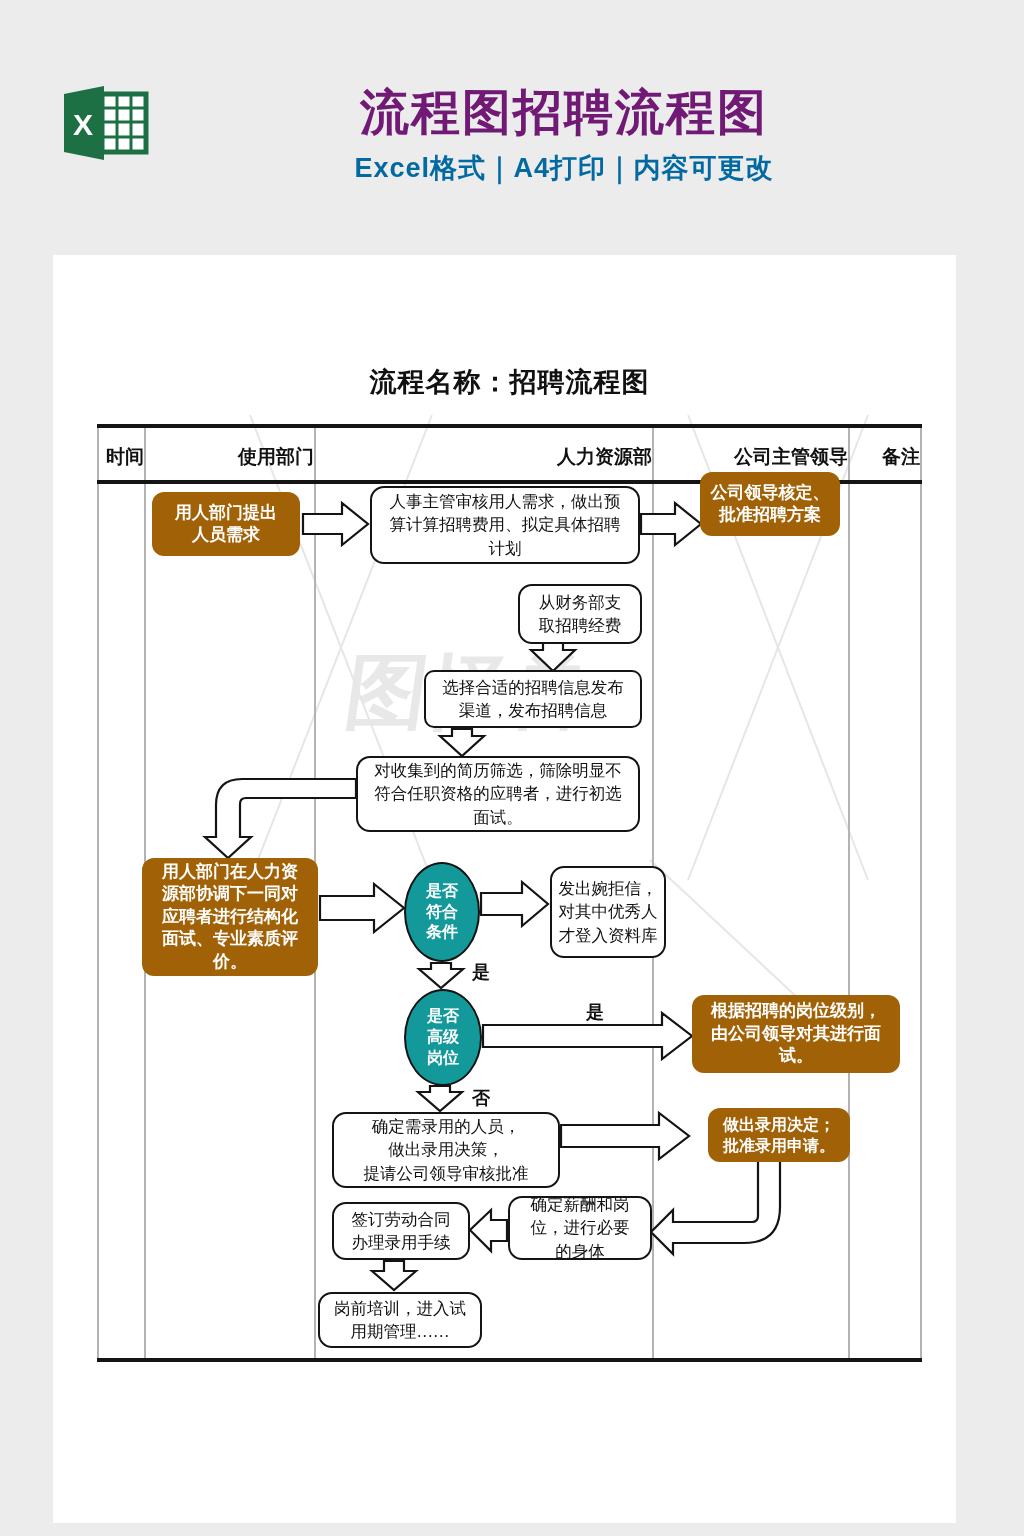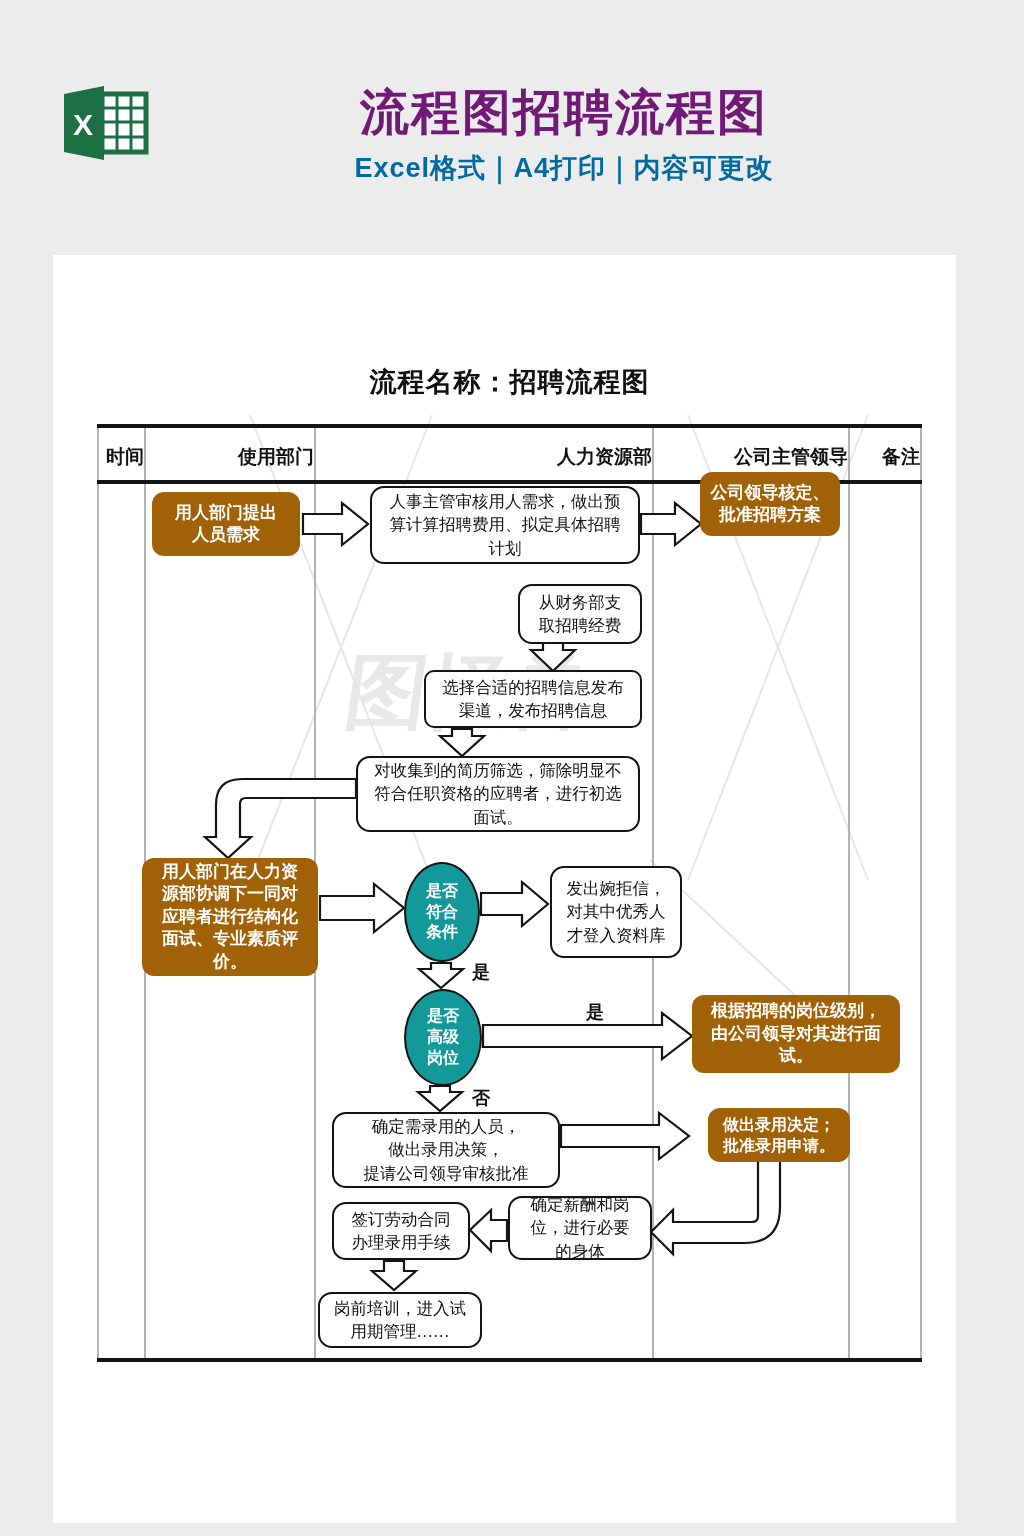--- a/index.html
+++ b/index.html
@@ -153,21 +153,21 @@
 符合任职资格的应聘者，进行初选
 面试。</div>
 <div class="node teal" style="left:142px;top:858px;width:176px;height:118px;">用人部门在人力资
 源部协调下一同对
 应聘者进行结构化
 面试、专业素质评
 价。</div>
 <div class="node ellipse" style="left:404px;top:862px;width:76px;height:100px;">是否
 符合
 条件</div>
-<div class="node whitebox" style="left:550px;top:866px;width:132px;height:92px;">发出婉拒信，
+<div class="node whitebox" style="left:550px;top:866px;width:116px;height:92px;">发出婉拒信，
 对其中优秀人
 才登入资料库</div>
 <div class="node ellipse" style="left:404px;top:989px;width:78px;height:97px;">是否
 高级
 岗位</div>
 <div class="node teal" style="left:692px;top:995px;width:208px;height:78px;text-align:center;">根据招聘的岗位级别，
 由公司领导对其进行面
 试。</div>
 <div class="node whitebox" style="left:332px;top:1112px;width:228px;height:76px;">确定需录用的人员，
 做出录用决策，

